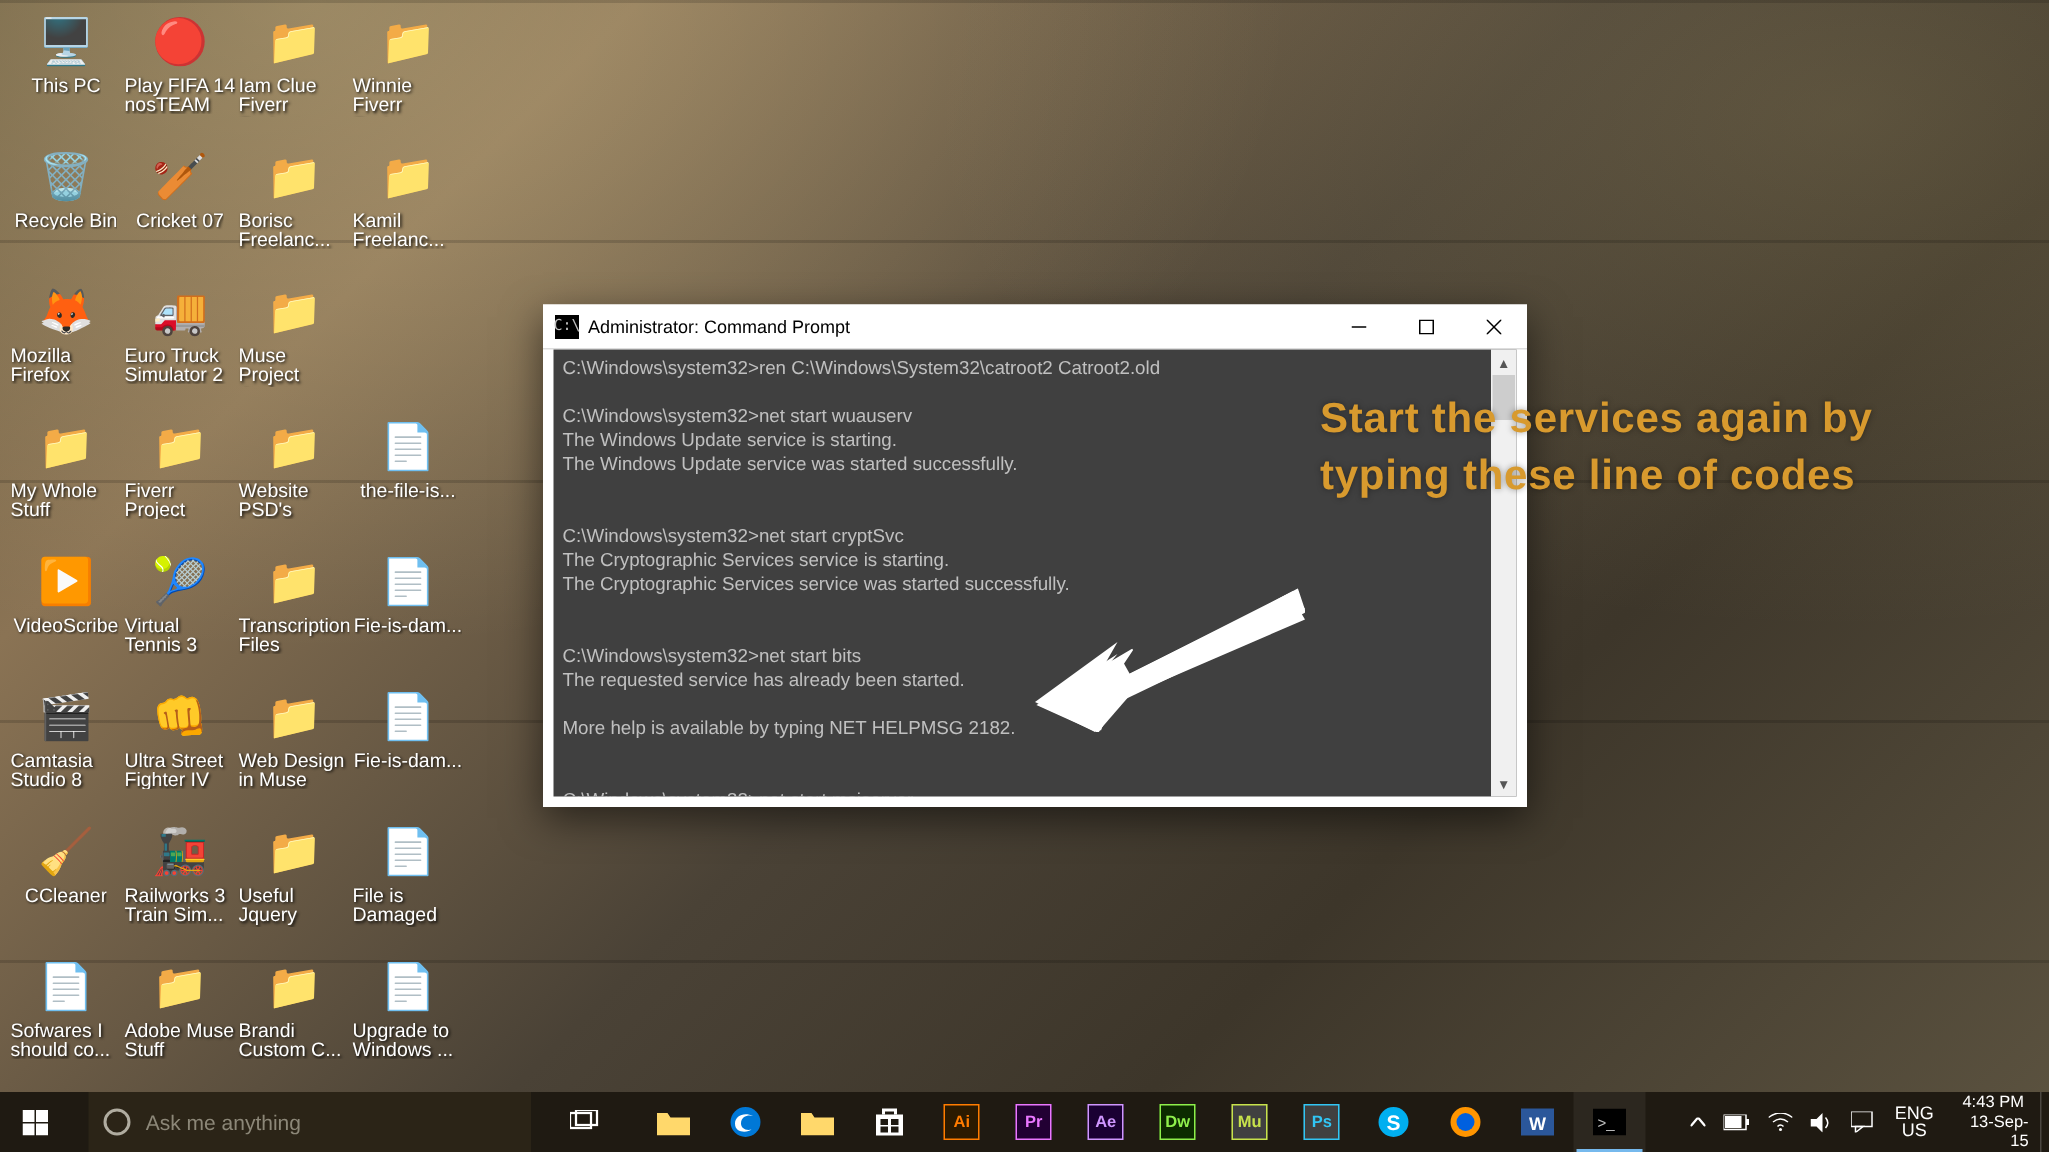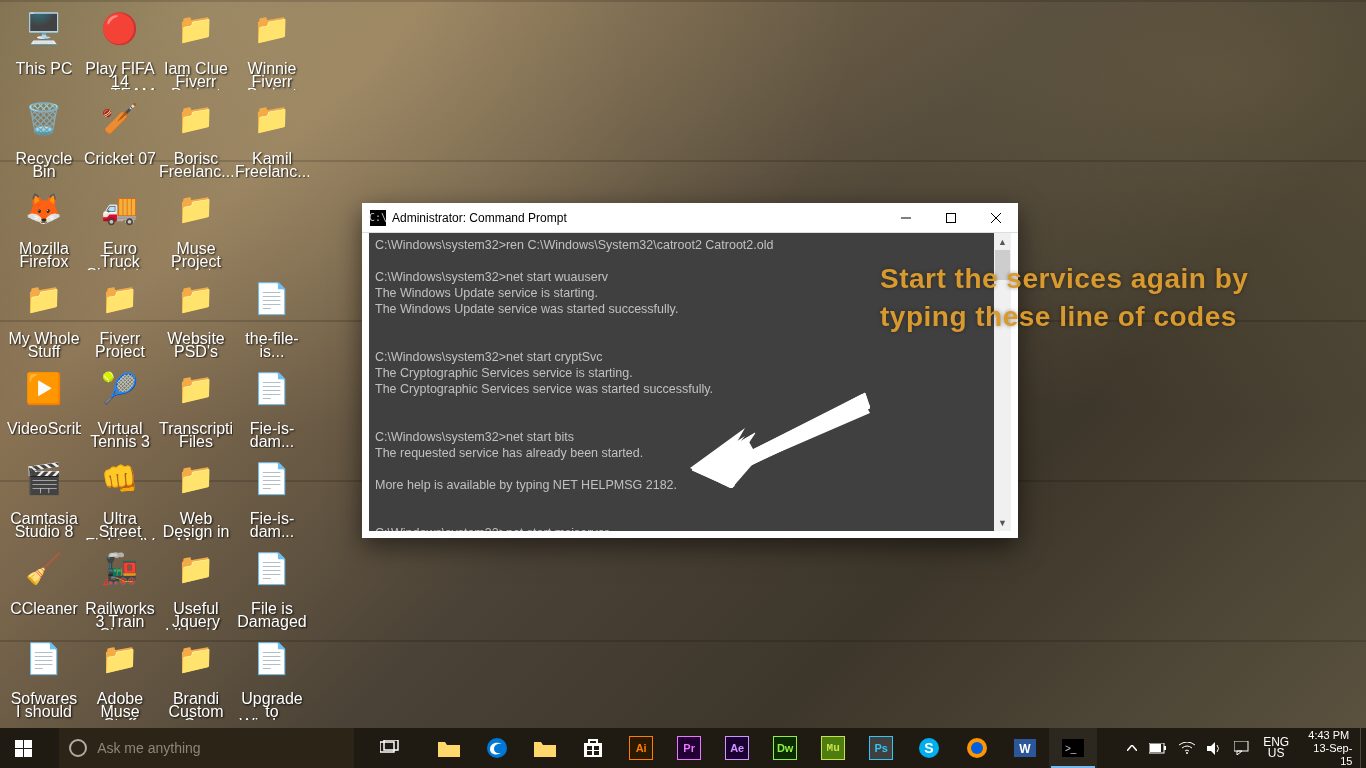--- a/index.html
+++ b/index.html
@@ -35,24 +35,24 @@
   display: flex; flex-direction: column; align-items: center;
   padding-top: 4px;
   cursor: pointer;
 }
 .dicon .glyph {
   width: 40px; height: 40px;
   display: flex; align-items: center; justify-content: center;
   font-size: 30px;
 }
 .dicon .label {
-  color: #fff; font-size: 16px; line-height: 13px;
-  text-align: center; text-shadow: 1px 1px 2px rgba(0,0,0,0.9);
+  color: #fff; font-size: 13px; line-height: 13px;
+  text-shadow: 1px 1px 2px rgba(0,0,0,0.9);
   max-width: 74px; max-height: 28px; overflow: hidden;
-  margin-top: 14px;
+  margin-top: 2px;
 }
 .folder { color: #ffd86b; }
 
 
 .cmdwin {
   position: absolute; left: 362px; top: 203px; width: 656px; height: 335px;
   background: #fff; box-shadow: 0 8px 25px rgba(0,0,0,0.55);
 }
 .cmdwin .titlebar {
   height: 30px; background: #fff; display: flex; align-items: center;
@@ -410,21 +410,21 @@
           <div class="adobe" style="border-color: rgb(207, 150, 255); color: rgb(207, 150, 255); background: rgb(26, 0, 51);">Ae</div>
         </div>
       </div>
       <div class="tbtn">
         <div class="appicon">
           <div class="adobe" style="border-color: rgb(142, 239, 75); color: rgb(142, 239, 75); background: rgb(12, 43, 0);">Dw</div>
         </div>
       </div>
       <div class="tbtn">
         <div class="appicon">
-          <div class="adobe" style="border-color: rgb(199, 226, 75); color: rgb(199, 226, 75); background: #4d7c0f; font-family: Liberation Mono, monospace;">Mu</div>
+          <div class="adobe" style="border-color: rgb(199, 226, 75); color: rgb(199, 226, 75); background: #404040;">Mu</div>
         </div>
       </div>
       <div class="tbtn">
         <div class="appicon">
           <div class="adobe" style="border-color: rgb(49, 197, 244); color: rgb(49, 197, 244); background: #404040;">Ps</div>
         </div>
       </div>
       <div class="tbtn">
         <div class="appicon">
           <svg width="22" height="22">

